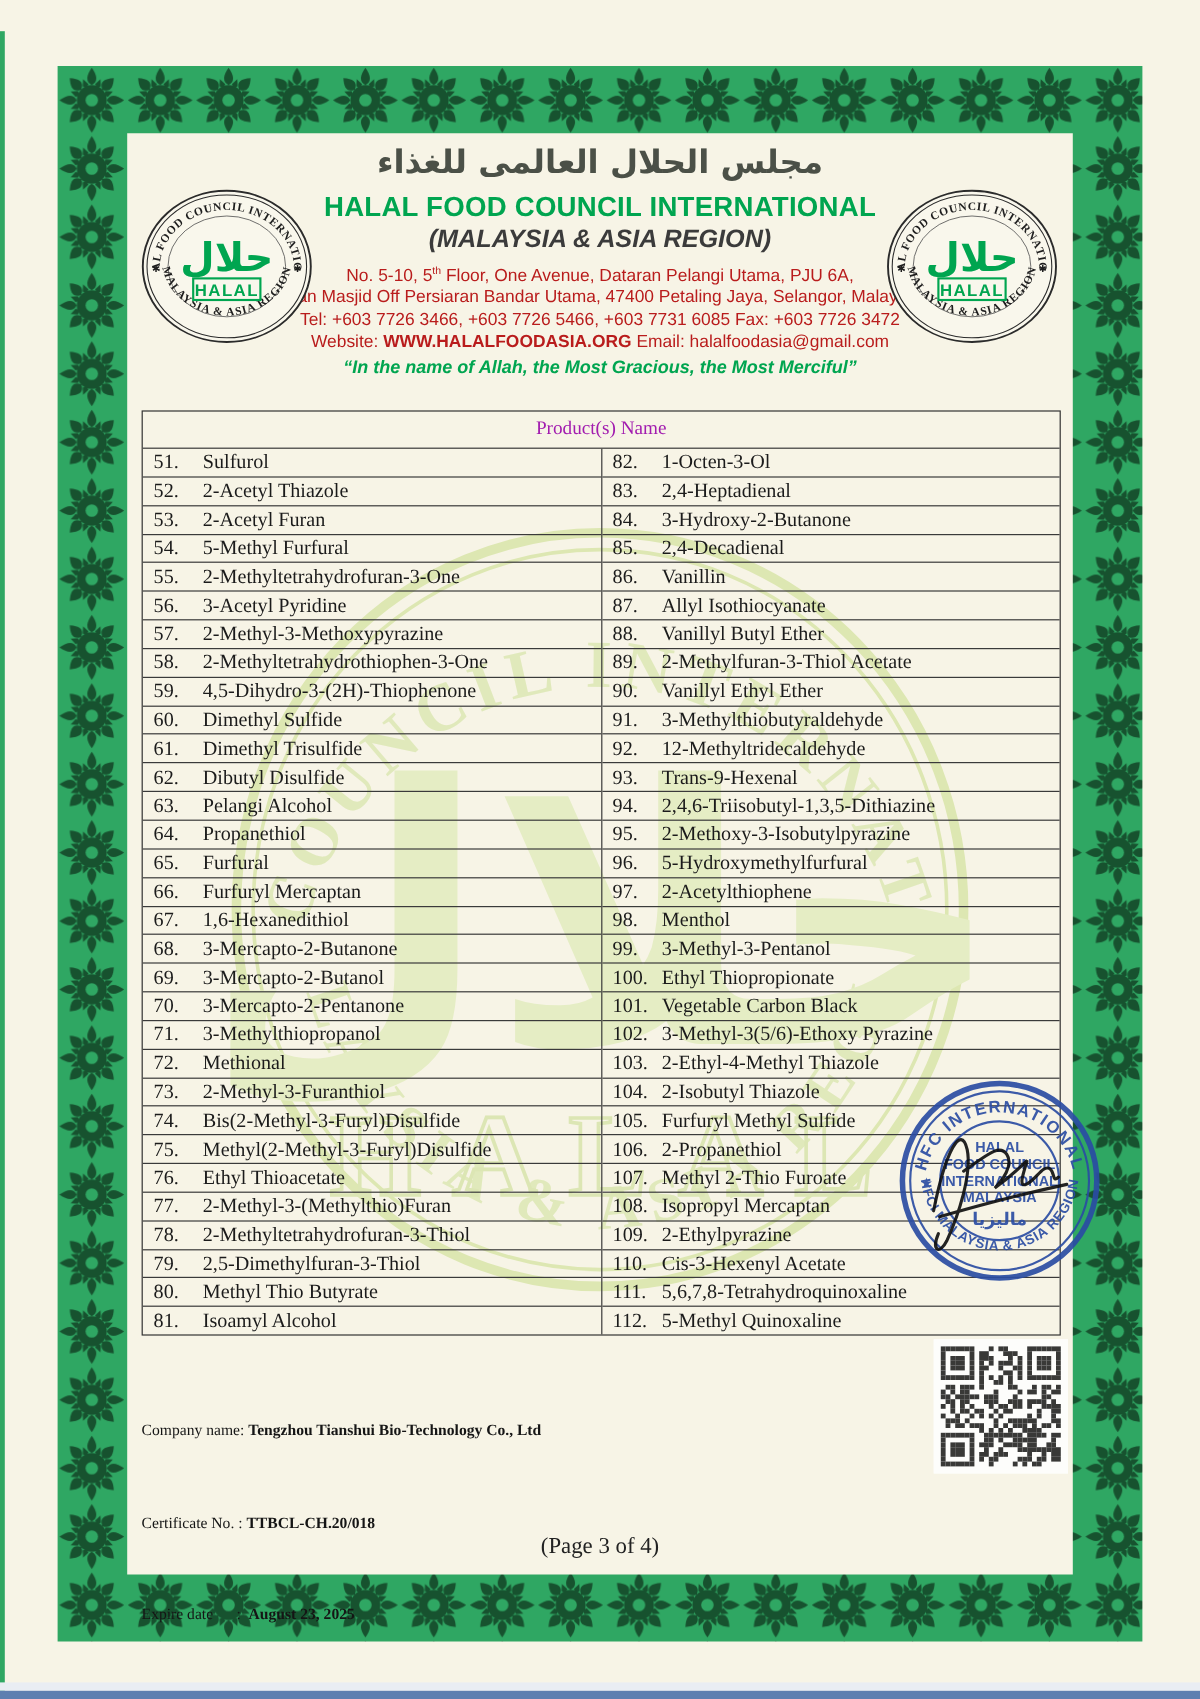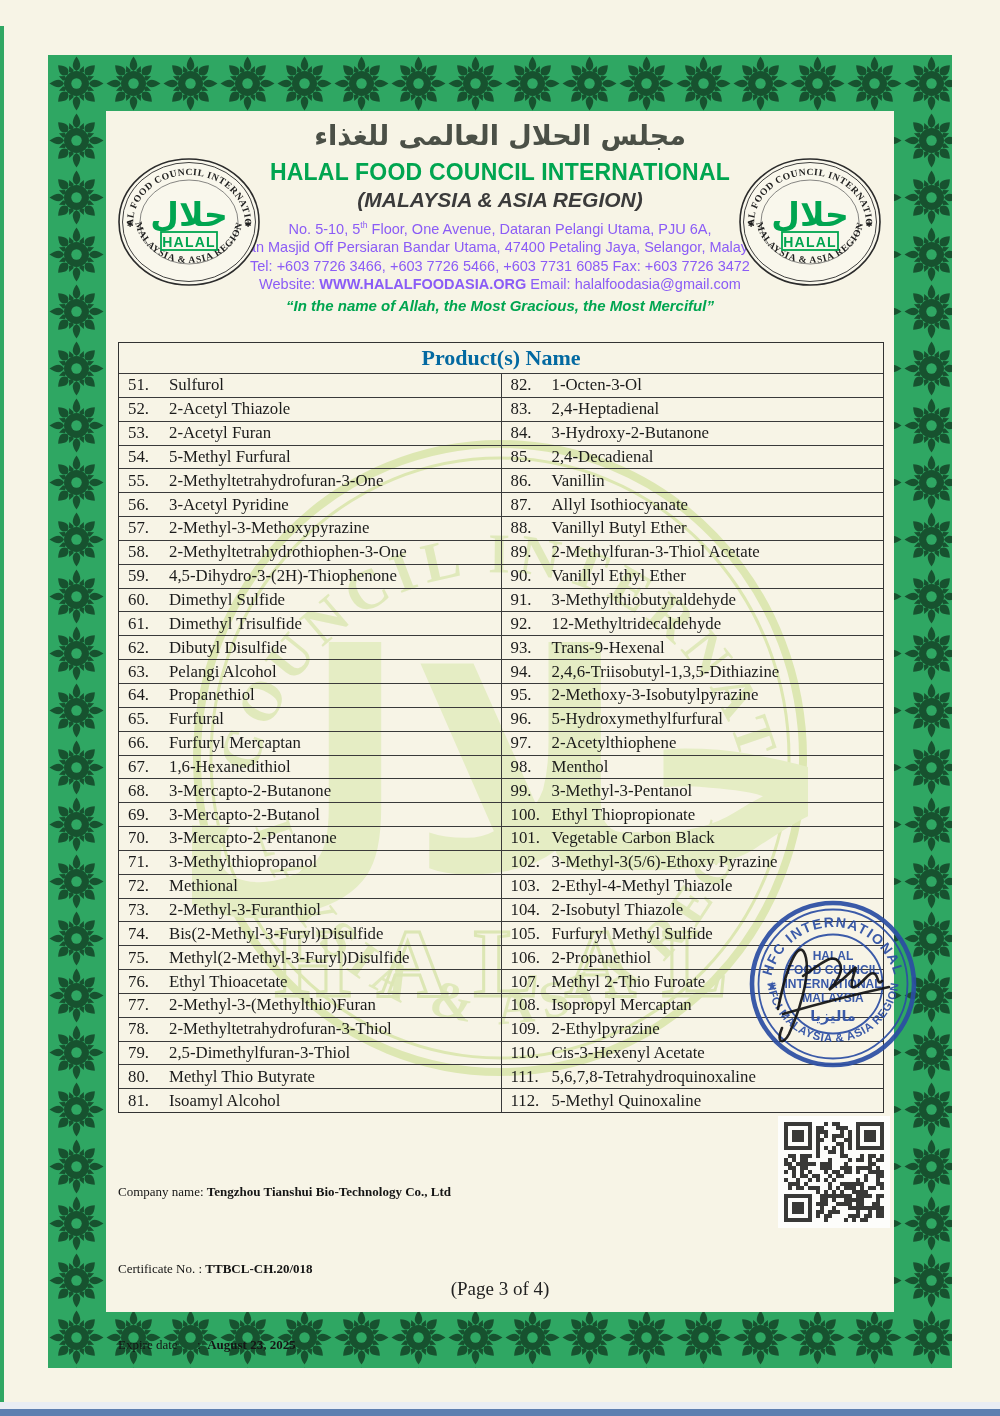--- a/index.html
+++ b/index.html
@@ -7,35 +7,35 @@
         font-family:"Liberation Serif",serif;}
   .abs{position:absolute;}
   
   .header{position:absolute;left:110px;width:780px;top:120px;text-align:center;z-index:2;}
   .arabic-title{font-family:"DejaVu Sans",sans-serif;font-size:27px;font-weight:bold;color:#4b5047;
                 letter-spacing:1px;margin-bottom:8px;}
   .org-title{font-family:"Liberation Sans",sans-serif;font-size:23px;font-weight:bold;color:#00a550;
              letter-spacing:.2px;margin-bottom:2px;}
   .org-sub{font-family:"Liberation Sans",sans-serif;font-size:21px;font-style:italic;color:#3b3b3b;
            font-weight:bold;margin-bottom:4px;}
-  .addr{font-family:"Liberation Sans",sans-serif;font-size:14.5px;color:#8b5cf6;line-height:18.5px;}
+  .addr{font-family:"Liberation Sans",sans-serif;font-size:14.5px;color:#b91c1c;line-height:18.5px;}
   .addr sup{font-size:60%;vertical-align:super;}
   .site b{font-weight:bold;}
   .bismillah{font-family:"Liberation Sans",sans-serif;font-size:15px;font-style:italic;font-weight:bold;
              color:#00a550;margin-top:3px;}
   
   .logo{position:absolute;top:156px;width:146px;height:132px;z-index:2;}
   .logo-left{left:116px;} .logo-right{left:737px;}
   
   .watermark{position:absolute;left:192px;top:438px;width:616px;height:640px;z-index:1;}
   
   .ptable{position:absolute;left:118px;top:342px;width:764px;z-index:2;border:1.8px solid #333;
           background:transparent;}
-  .ptable-header{height:30px;line-height:30px;text-align:center;font-size:22px;font-weight:bold;
-                 color:#0369a1;border-bottom:1.5px solid #3a3a3a;}
+  .ptable-header{height:30px;line-height:30px;text-align:center;font-size:16px;font-weight:normal;
+                 color:#a21caf;border-bottom:1.5px solid #3a3a3a;}
   .pcols{display:flex;height:738px;}
   .pcol{flex:1;display:flex;flex-direction:column;}
   .pcol-left{border-right:1.5px solid #3a3a3a;}
   .prod-row{flex:1;display:flex;align-items:center;padding-left:9px;font-size:16.8px;color:#1b1b1b;
             border-bottom:1.4px solid #3a3a3a;white-space:nowrap;overflow:hidden;}
   .prod-row:last-child{border-bottom:none;}
   .pno{display:inline-block;min-width:41px;}
   
   .stamp{position:absolute;left:745px;top:896px;width:176px;height:176px;z-index:6;}
   

